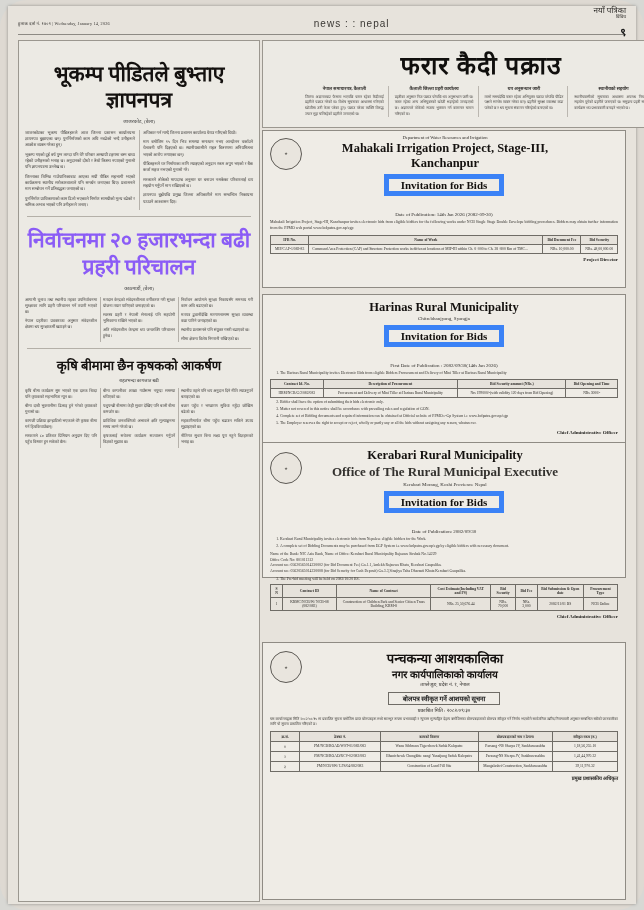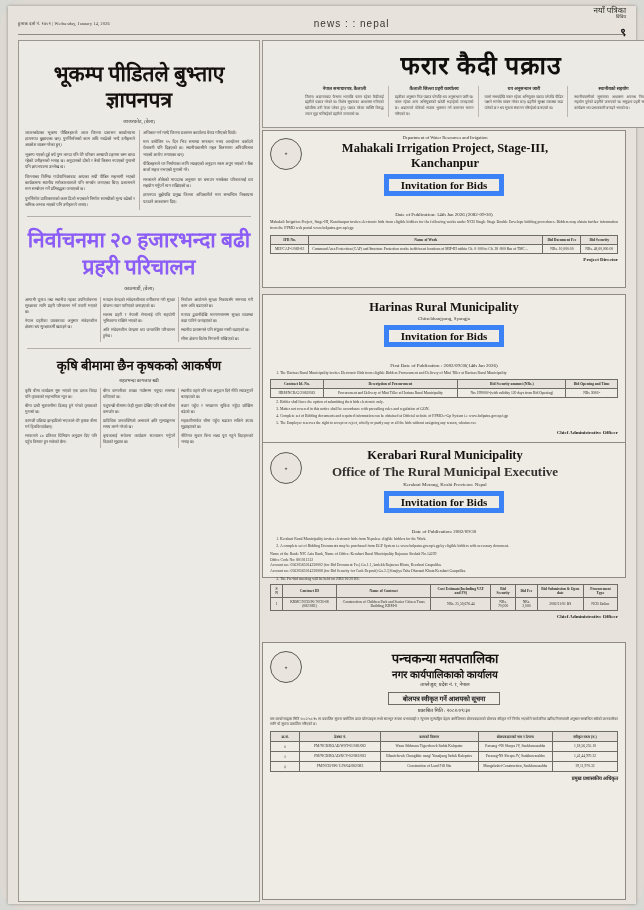--- a/index.html
+++ b/index.html
@@ -345,21 +345,21 @@
       </table>
       <div class="sign">Chief Administrative Officer</div>
     </div>
   </div>
 
   <div class="notice n4">
     <div class="n-inner">
       <div class="row-head">
         <div class="logo">★</div>
         <div class="grow">
-          <div class="np-org">पन्चकन्या मतपतालिका</div>
+          <div class="np-org">पन्चकन्या आशयकालिका</div>
           <div class="np-org2">नगर कार्यपालिकाको कार्यालय</div>
           <div class="np-org3">ताप्लेजुङ, प्रदेश नं. १, नेपाल</div>
         </div>
         <div style="width:30px"></div>
       </div>
       <div class="center"><div class="np-banner">बोलपत्र स्वीकृत गर्ने आशयको सूचना</div></div>
       <div class="dop">प्रकाशित मिति : २०८२/०९/३०</div>
       <p class="foot-note">यस कार्यालयद्वारा मिति २०८२/०८/१५ मा प्रकाशित सूचना बमोजिम प्राप्त बोलपत्रहरू मध्ये सारभूत रूपमा प्रभावग्राही र न्यूनतम मूल्याङ्कित देहाय बमोजिमका बोलपत्रदाताको बोलपत्र स्वीकृत गर्ने निर्णय भएकोले सार्वजनिक खरिद नियमावली अनुसार सम्बन्धित सबैको जानकारीका लागि यो सूचना प्रकाशित गरिएको छ।</p>
       <table class="tbl">
         <thead>

